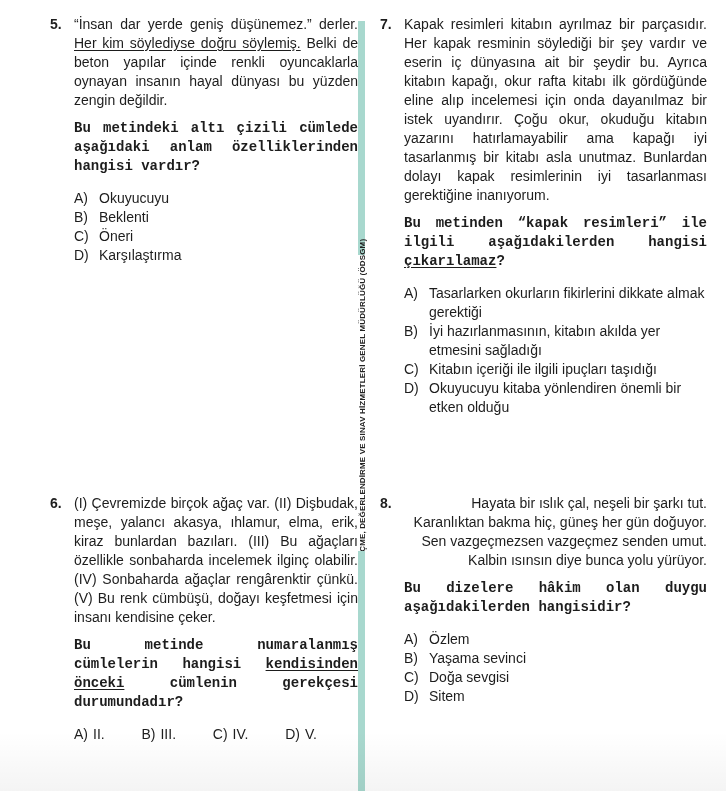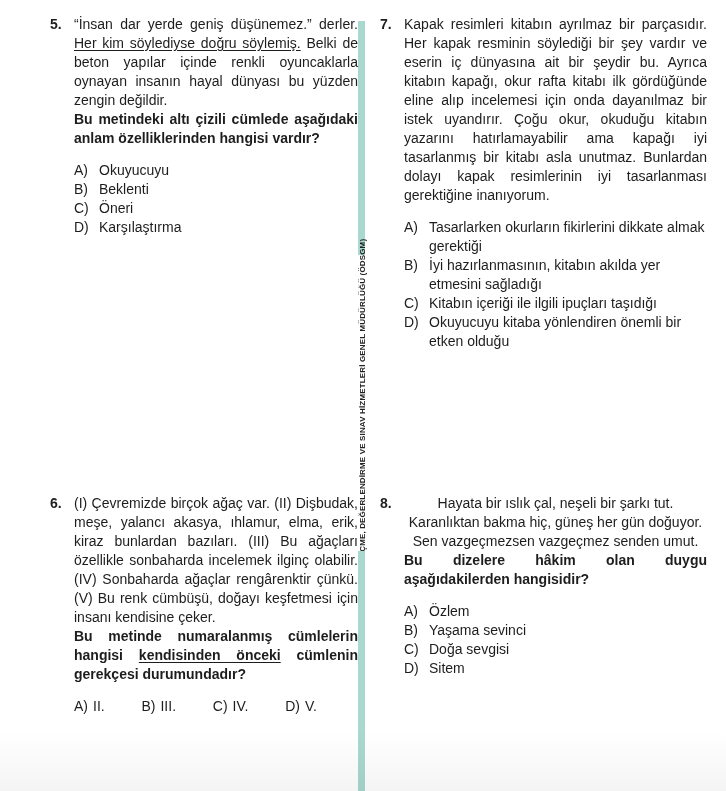--- a/index.html
+++ b/index.html
@@ -20,24 +20,24 @@
   .question { position:absolute; display:flex; align-items:flex-start; }
   .q5 { left:50px;  top:15px;  width:308px; }
   .q7 { left:380px; top:15px;  width:327px; }
   .q6 { left:50px;  top:494px; width:308px; }
   .q8 { left:380px; top:494px; width:327px; }
 
   .qnum  { font-weight:bold; flex:0 0 24px; font-size:14px; line-height:19px; }
   .qbody { flex:1 1 auto; font-size:14px; line-height:19px; }
 
   .qpara { text-align:justify; }
-  .qpara.poem-block { text-align:center; }
+  .qpara.poem-block { text-align:right; }
   .poem-line { white-space:nowrap; }
 
-  .qstem { font-weight:bold; text-align:justify; }
+  .qstem { font-weight:bold; margin-top:9px; text-align:justify;font-family:Liberation Mono, monospace; }
 
   .opts { margin-top:13px; }
   .opt  { display:flex; }
   .olab { flex:0 0 25px; }
   .otext{ flex:1 1 auto; }
 
   .opts.inline { display:flex; justify-content:space-between; width:243px; margin-top:13px; }
   .opts.inline .opt  { display:inline-flex; }
   .opts.inline .olab { flex:none; width:auto; margin-right:5px; }
 
@@ -111,20 +111,21 @@
             <span class="olab">D)</span>
             <span class="otext">V.</span>
           </span>
         </div>
       </div>
     </article>
   <article class="question q7">
       <span class="qnum">7.</span>
       <div class="qbody">
         <div class="qpara"><span>Kapak resimleri kitabın ayrılmaz bir parçasıdır. Her kapak resminin söylediği bir şey vardır ve eserin iç dünyasına ait bir şeydir bu. Ayrıca kitabın kapağı, okur rafta kitabı ilk gördüğünde eline alıp incelemesi için onda dayanılmaz bir istek uyandırır. Çoğu okur, okuduğu kitabın yazarını hatırlamayabilir ama kapağı iyi tasarlanmış bir kitabı asla unutmaz. Bunlardan dolayı kapak resimlerinin iyi tasarlanması gerektiğine inanıyorum.</span></div>
+        <div class="qstem"><span class="b ">Bu metinden </span><span>“kapak resimleri” </span><span class="b ">ile ilgili aşağıdakilerden hangisi </span><span class="b u">çıkarılamaz</span><span class="b ">?</span></div>
         <div class="opts">
           <div class="opt">
             <span class="olab">A)</span>
             <span class="otext">Tasarlarken okurların fikirlerini dikkate almak gerektiği</span>
           </div>
           <div class="opt">
             <span class="olab">B)</span>
             <span class="otext">İyi hazırlanmasının, kitabın akılda yer etmesini sağladığı</span>
           </div>
           <div class="opt">
@@ -138,20 +139,21 @@
         </div>
       </div>
     </article>
   <article class="question q8">
       <span class="qnum">8.</span>
       <div class="qbody">
         <div class="qpara poem-block">
           <div class="poem-line">Hayata bir ıslık çal, neşeli bir şarkı tut.</div>
           <div class="poem-line">Karanlıktan bakma hiç, güneş her gün doğuyor.</div>
           <div class="poem-line">Sen vazgeçmezsen vazgeçmez senden umut.</div>
+          <div class="poem-line">Kalbin ısınsın diye bunca yolu yürüyor.</div>
         </div>
         <div class="qstem"><span class="b ">Bu dizelere hâkim olan duygu aşağıdakilerden hangisidir?</span></div>
         <div class="opts">
           <div class="opt">
             <span class="olab">A)</span>
             <span class="otext">Özlem</span>
           </div>
           <div class="opt">
             <span class="olab">B)</span>
             <span class="otext">Yaşama sevinci</span>

